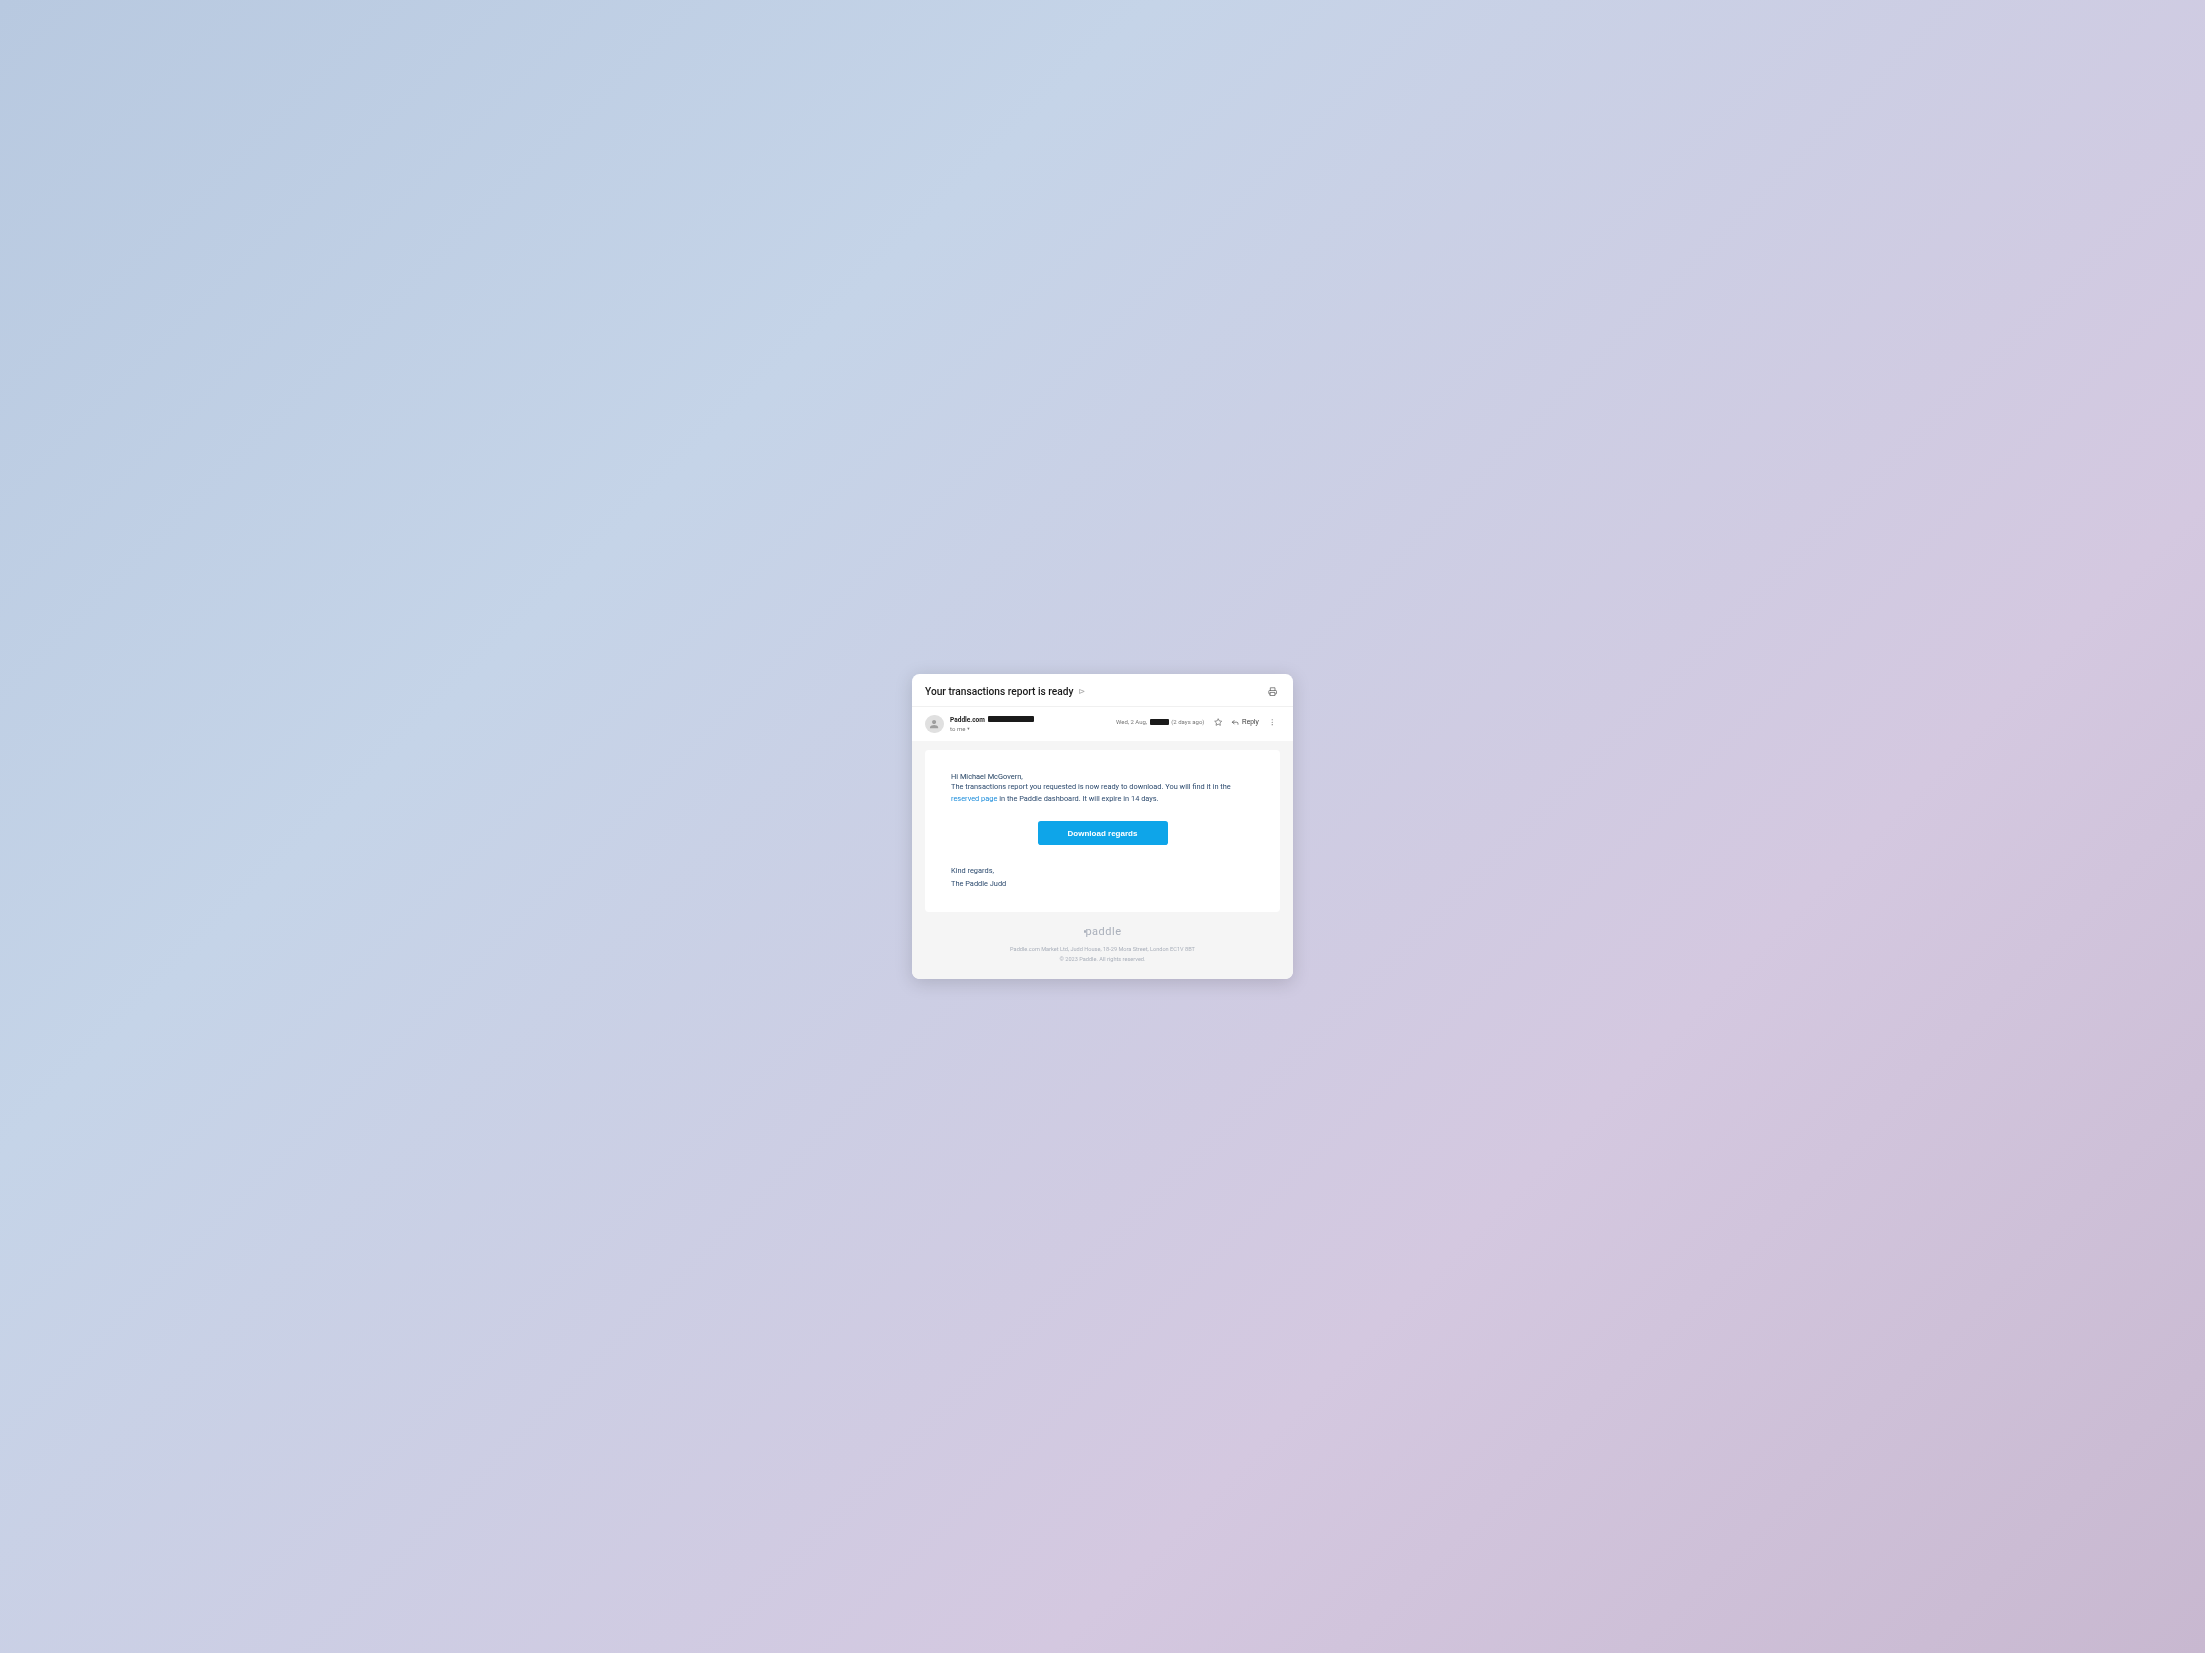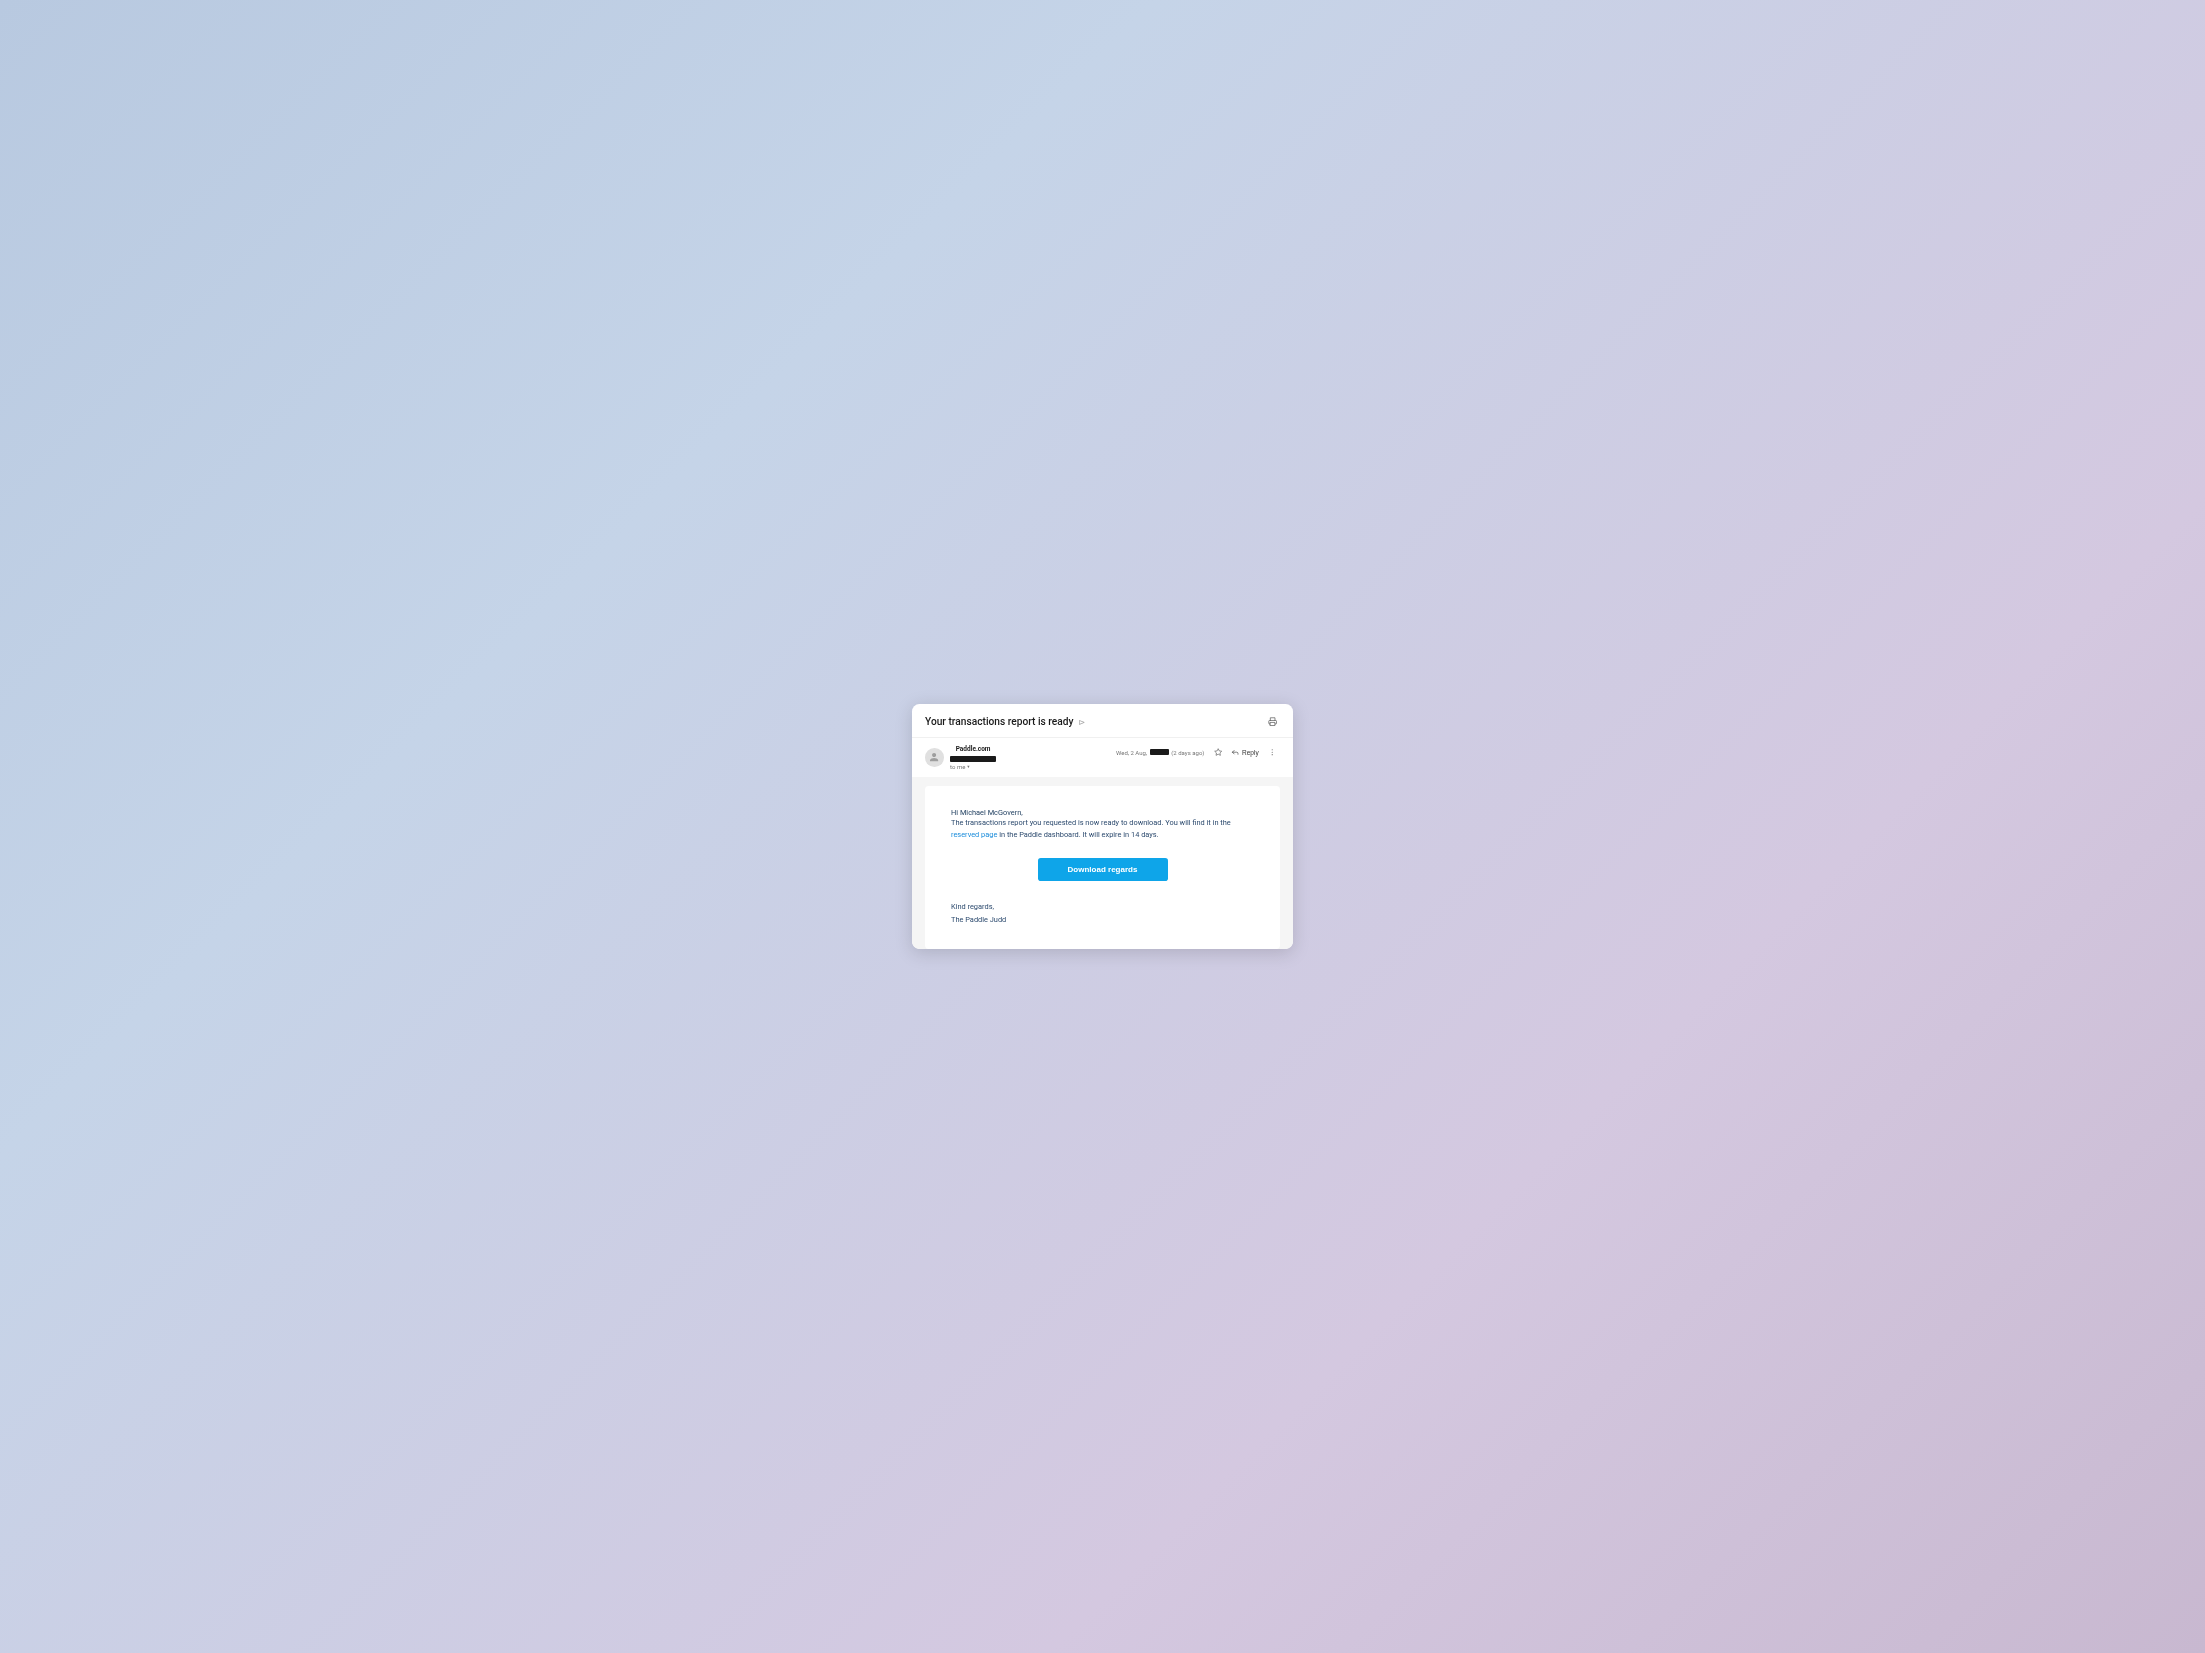--- a/index.html
+++ b/index.html
@@ -98,23 +98,21 @@
     }
 
     .sender-info {
       display: flex;
       flex-direction: column;
       gap: 0.9px;
     }
 
     .sender-name-row {
       display: flex;
-      align-items: center;
       gap: 3px;
-      flex-direction: column;
     }
 
     .sender-name {
       font-size: 6.5px;
       font-weight: 700;
       color: #1a1a1a;
     }
 
     .sender-email-redacted {
       display: inline-block;
@@ -348,15 +346,24 @@
       <div class="download-btn-wrapper">
         <button class="download-btn">Download regards</button>
       </div>
       <div class="sign-off">
         <p>Kind regards,</p>
         <p>The Paddle Judd</p>
       </div>
     </div>
   </div>
 
+  <div class="email-footer">
+    <div class="paddle-logo">
+      <span class="paddle-logo-dot"></span><span>paddle</span>
+    </div>
+    <div class="footer-address">
+      <p>Paddle.com Market Ltd, Judd House, 18-29 Mora Street, London EC1V 8BT</p>
+      <p>© 2023 Paddle. All rights reserved.</p>
+    </div>
+  </div>
 
 </div>
 
 
 </body></html>

